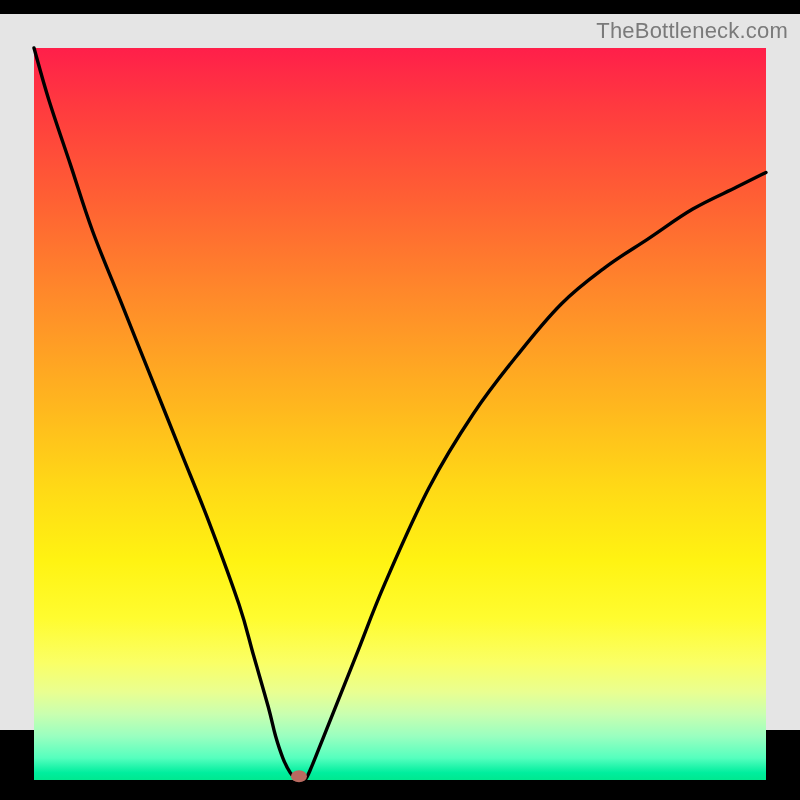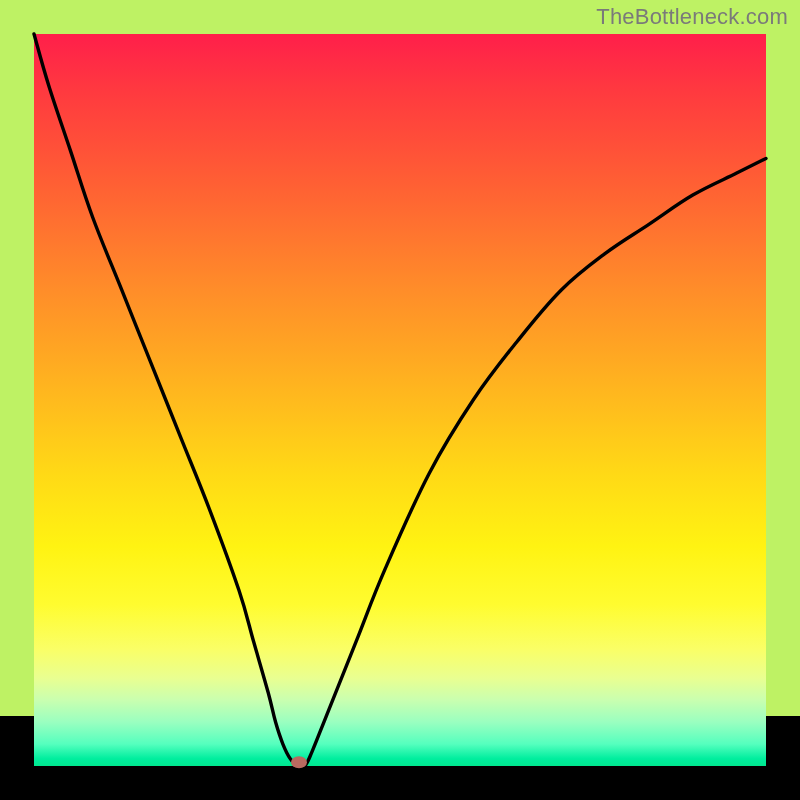--- a/index.html
+++ b/index.html
@@ -7,24 +7,24 @@
     padding: 0;
     width: 800px;
     height: 800px;
     background: #000;
     overflow: hidden;
     font-family: Arial, Helvetica, sans-serif;
   }
   .frame {
     position: absolute;
     left: 0;
-    top: 0;
+    top: 14px;
     width: 800px;
     height: 716px;
-    background: #bef264;
+    background: #e5e5e5;
   }
   .watermark {
     position: absolute;
     top: 4px;
     right: 12px;
     color: #7a7a7a;
     font-size: 22px;
     font-weight: 500;
     letter-spacing: 0.2px;
     user-select: none;

